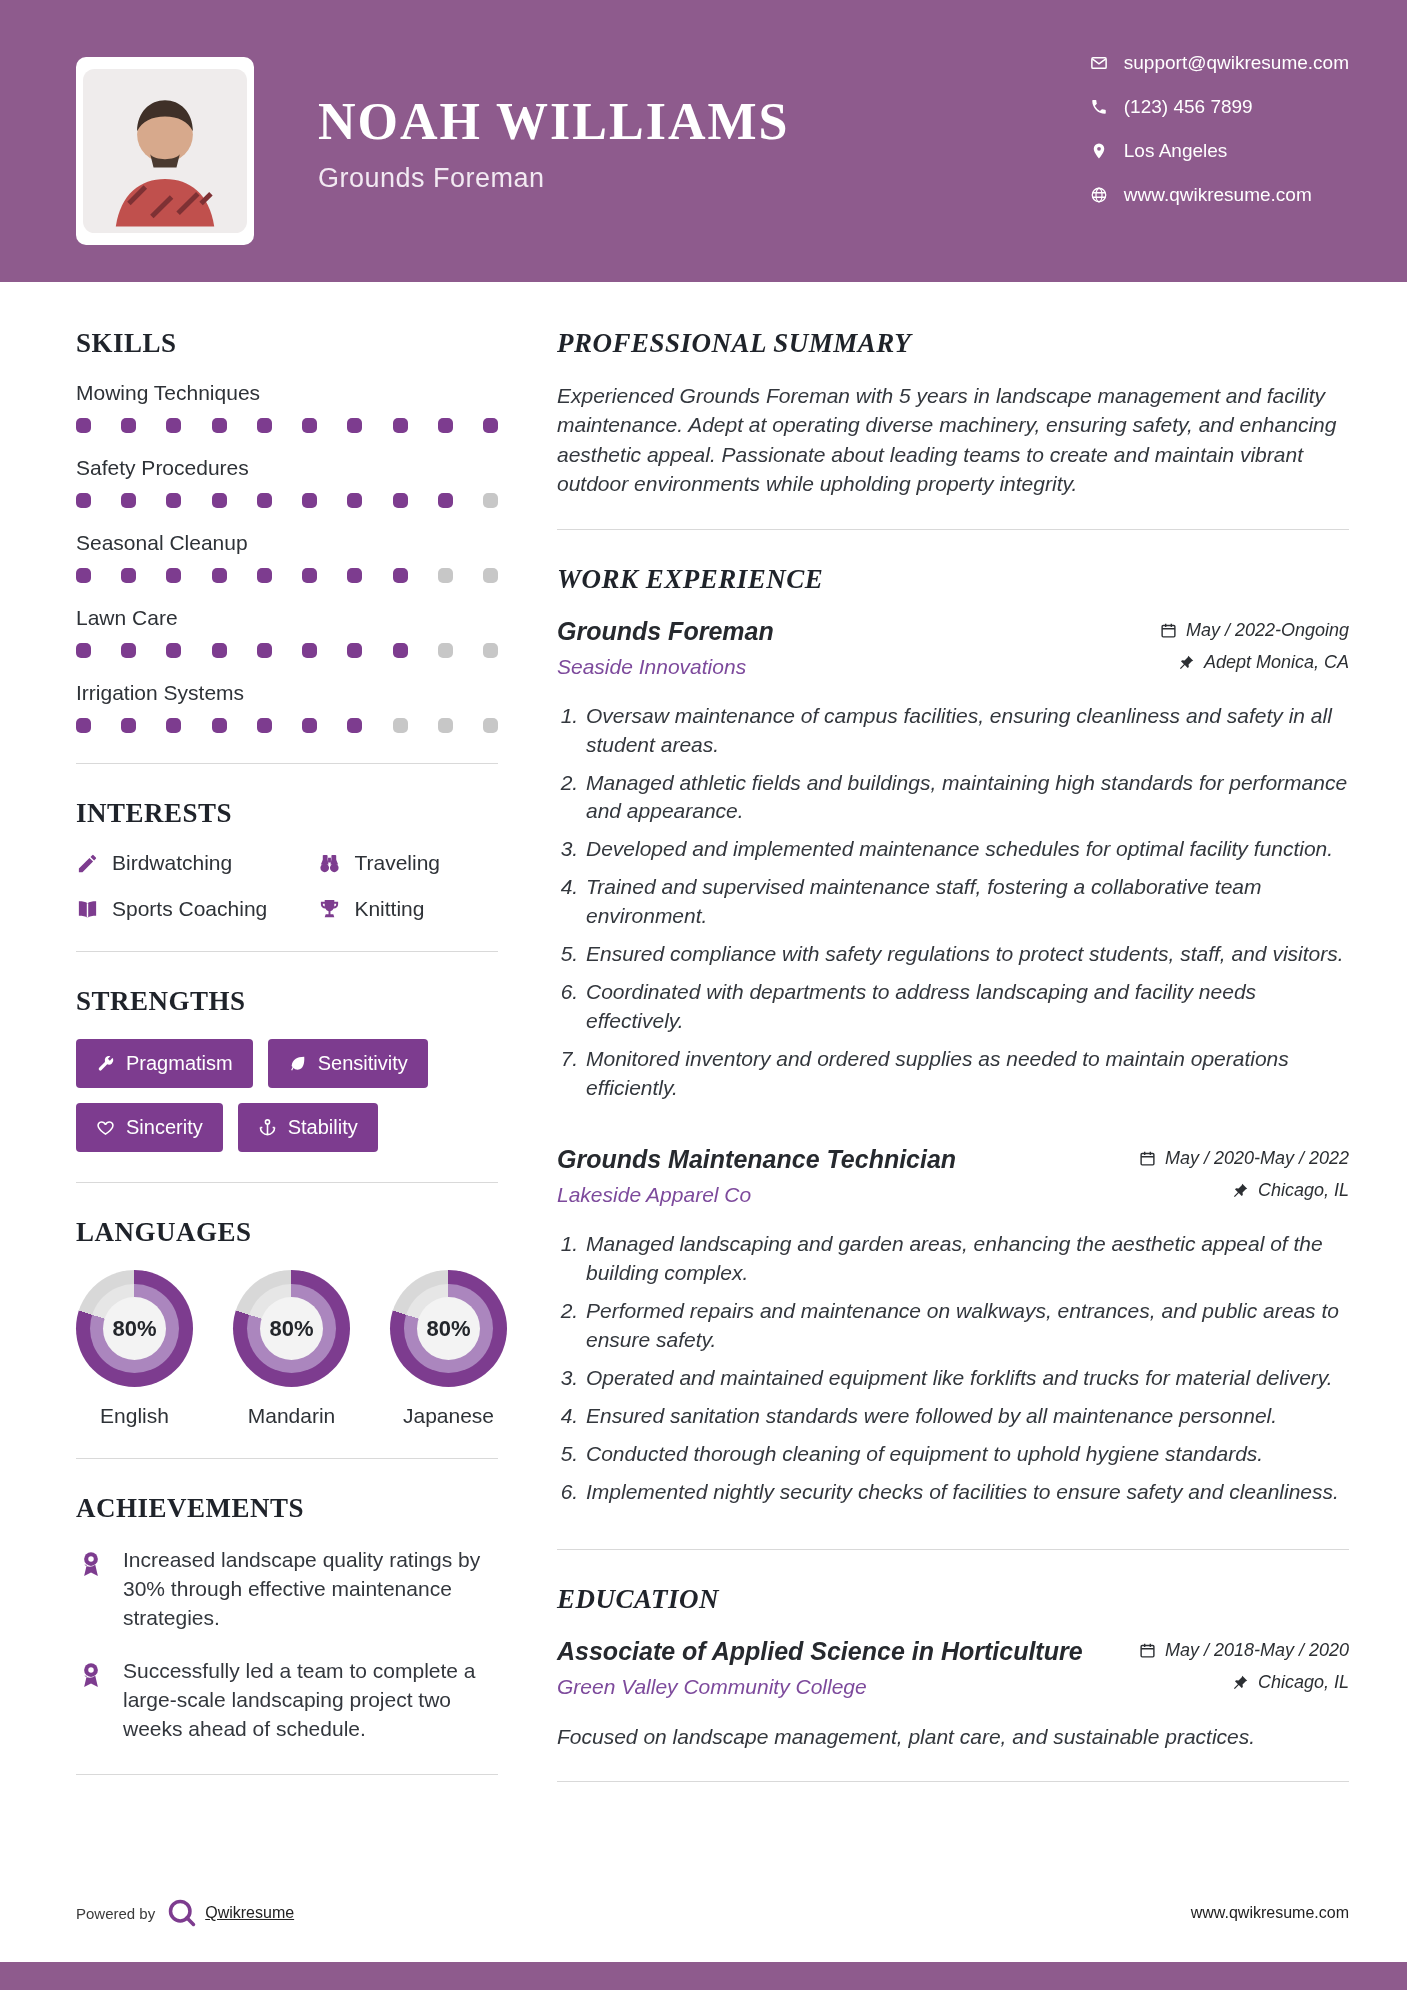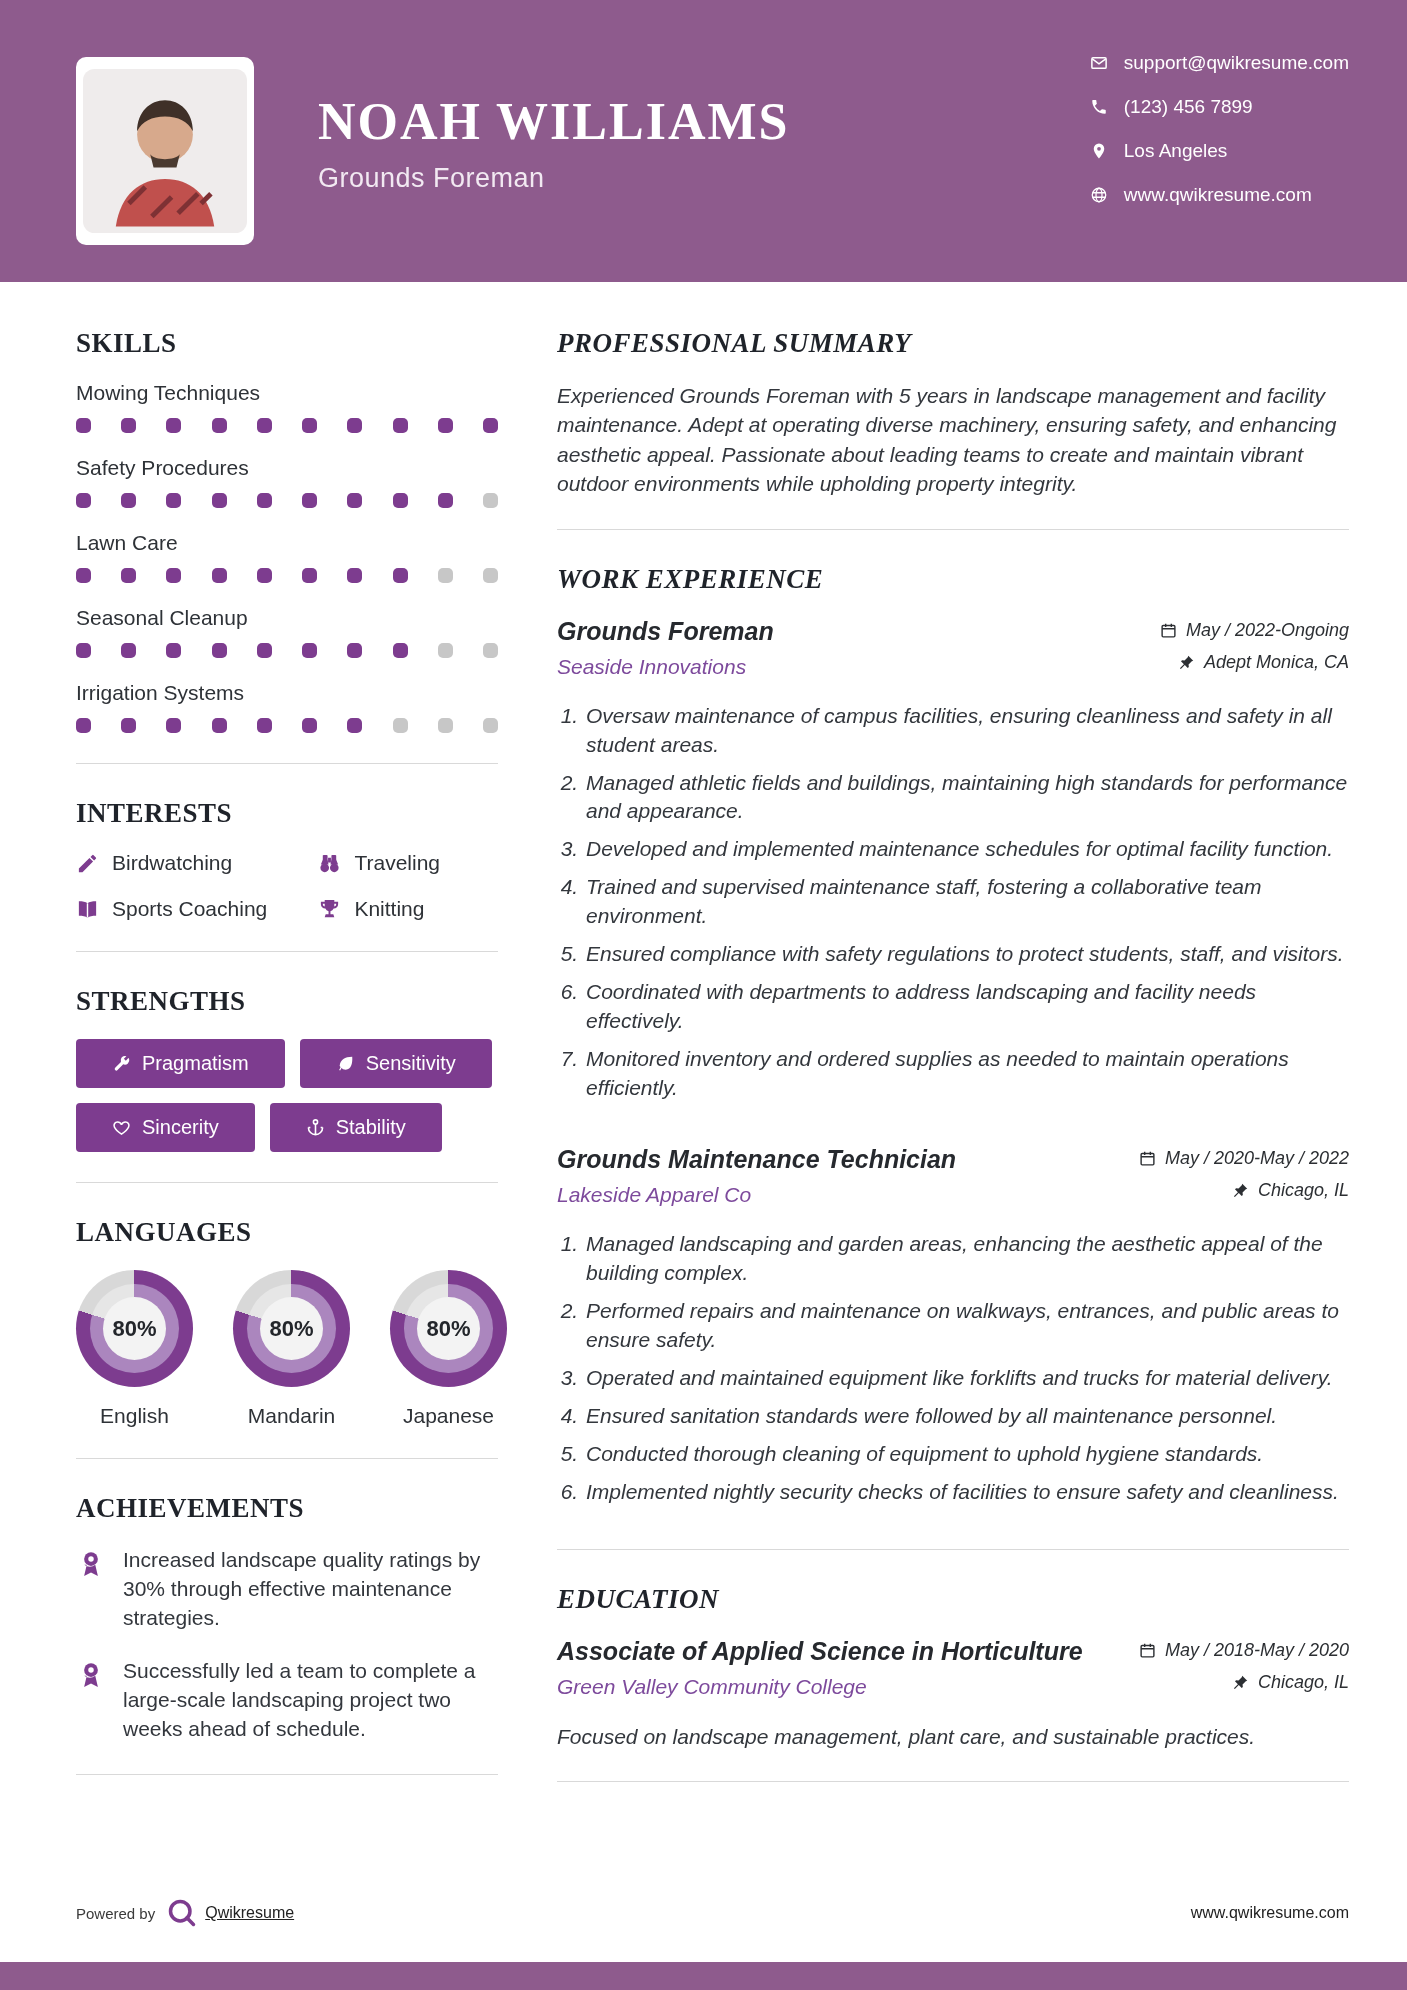--- a/index.html
+++ b/index.html
@@ -32,21 +32,21 @@
   .dot { width:15px; height:15px; border-radius:5px; background:#c7c7c7; }
   .dot.filled { background:#7d3c8f; }
 
   
   .interest-grid { display:grid; grid-template-columns:1.35fr 1fr; row-gap:22px; }
   .interest { display:flex; align-items:center; gap:13px; font-size:21px; color:#2e3237; }
   .p-icon { width:23px; height:23px; color:#7d3c8f; flex:0 0 auto; }
 
   
   .strength-wrap { display:flex; flex-wrap:wrap; gap:15px; }
-  .strength { display:flex; align-items:center; gap:11px; background:#7d3c8f; color:#fff; font-size:20px; padding:13px 36px; border-radius:4px; }
+  .strength { display:flex; align-items:center; gap:11px; background:#7d3c8f; color:#fff; font-size:20px; padding:13px 20px; border-radius:4px; }
   .s-icon { width:19px; height:19px; color:#fff; flex:0 0 auto; }
 
   
   .lang-row { display:flex; gap:40px; }
   .lang { display:flex; flex-direction:column; align-items:center; width:122px; }
   .donut { position:relative; width:117px; height:117px; border-radius:50%;
            background:conic-gradient(#7d3c8f 0 var(--pct,80%), #d8d8d8 var(--pct,80%) 100%); }
   .donut-inner { position:absolute; inset:14px; border-radius:50%;
            background:conic-gradient(#ab86be 0 var(--pct,80%), #e6e6e6 var(--pct,80%) 100%); }
   .donut-hole { position:absolute; inset:27px; border-radius:50%; background:#f3f3f3;
@@ -171,36 +171,36 @@
                 <span class="dot filled"></span>
                 <span class="dot filled"></span>
                 <span class="dot filled"></span>
                 <span class="dot filled"></span>
                 <span class="dot filled"></span>
                 <span class="dot filled"></span>
                 <span class="dot"></span>
               </div>
             </div>
             <div class="skill">
+              <div class="skill-name">Seasonal Cleanup</div>
+              <div class="dots">
+                <span class="dot filled"></span>
+                <span class="dot filled"></span>
+                <span class="dot filled"></span>
+                <span class="dot filled"></span>
+                <span class="dot filled"></span>
+                <span class="dot filled"></span>
+                <span class="dot filled"></span>
+                <span class="dot filled"></span>
+                <span class="dot"></span>
+                <span class="dot"></span>
+              </div>
+            </div>
+            <div class="skill">
               <div class="skill-name">Lawn Care</div>
-              <div class="dots">
-                <span class="dot filled"></span>
-                <span class="dot filled"></span>
-                <span class="dot filled"></span>
-                <span class="dot filled"></span>
-                <span class="dot filled"></span>
-                <span class="dot filled"></span>
-                <span class="dot filled"></span>
-                <span class="dot filled"></span>
-                <span class="dot"></span>
-                <span class="dot"></span>
-              </div>
-            </div>
-            <div class="skill">
-              <div class="skill-name">Seasonal Cleanup</div>
               <div class="dots">
                 <span class="dot filled"></span>
                 <span class="dot filled"></span>
                 <span class="dot filled"></span>
                 <span class="dot filled"></span>
                 <span class="dot filled"></span>
                 <span class="dot filled"></span>
                 <span class="dot filled"></span>
                 <span class="dot filled"></span>
                 <span class="dot"></span>

